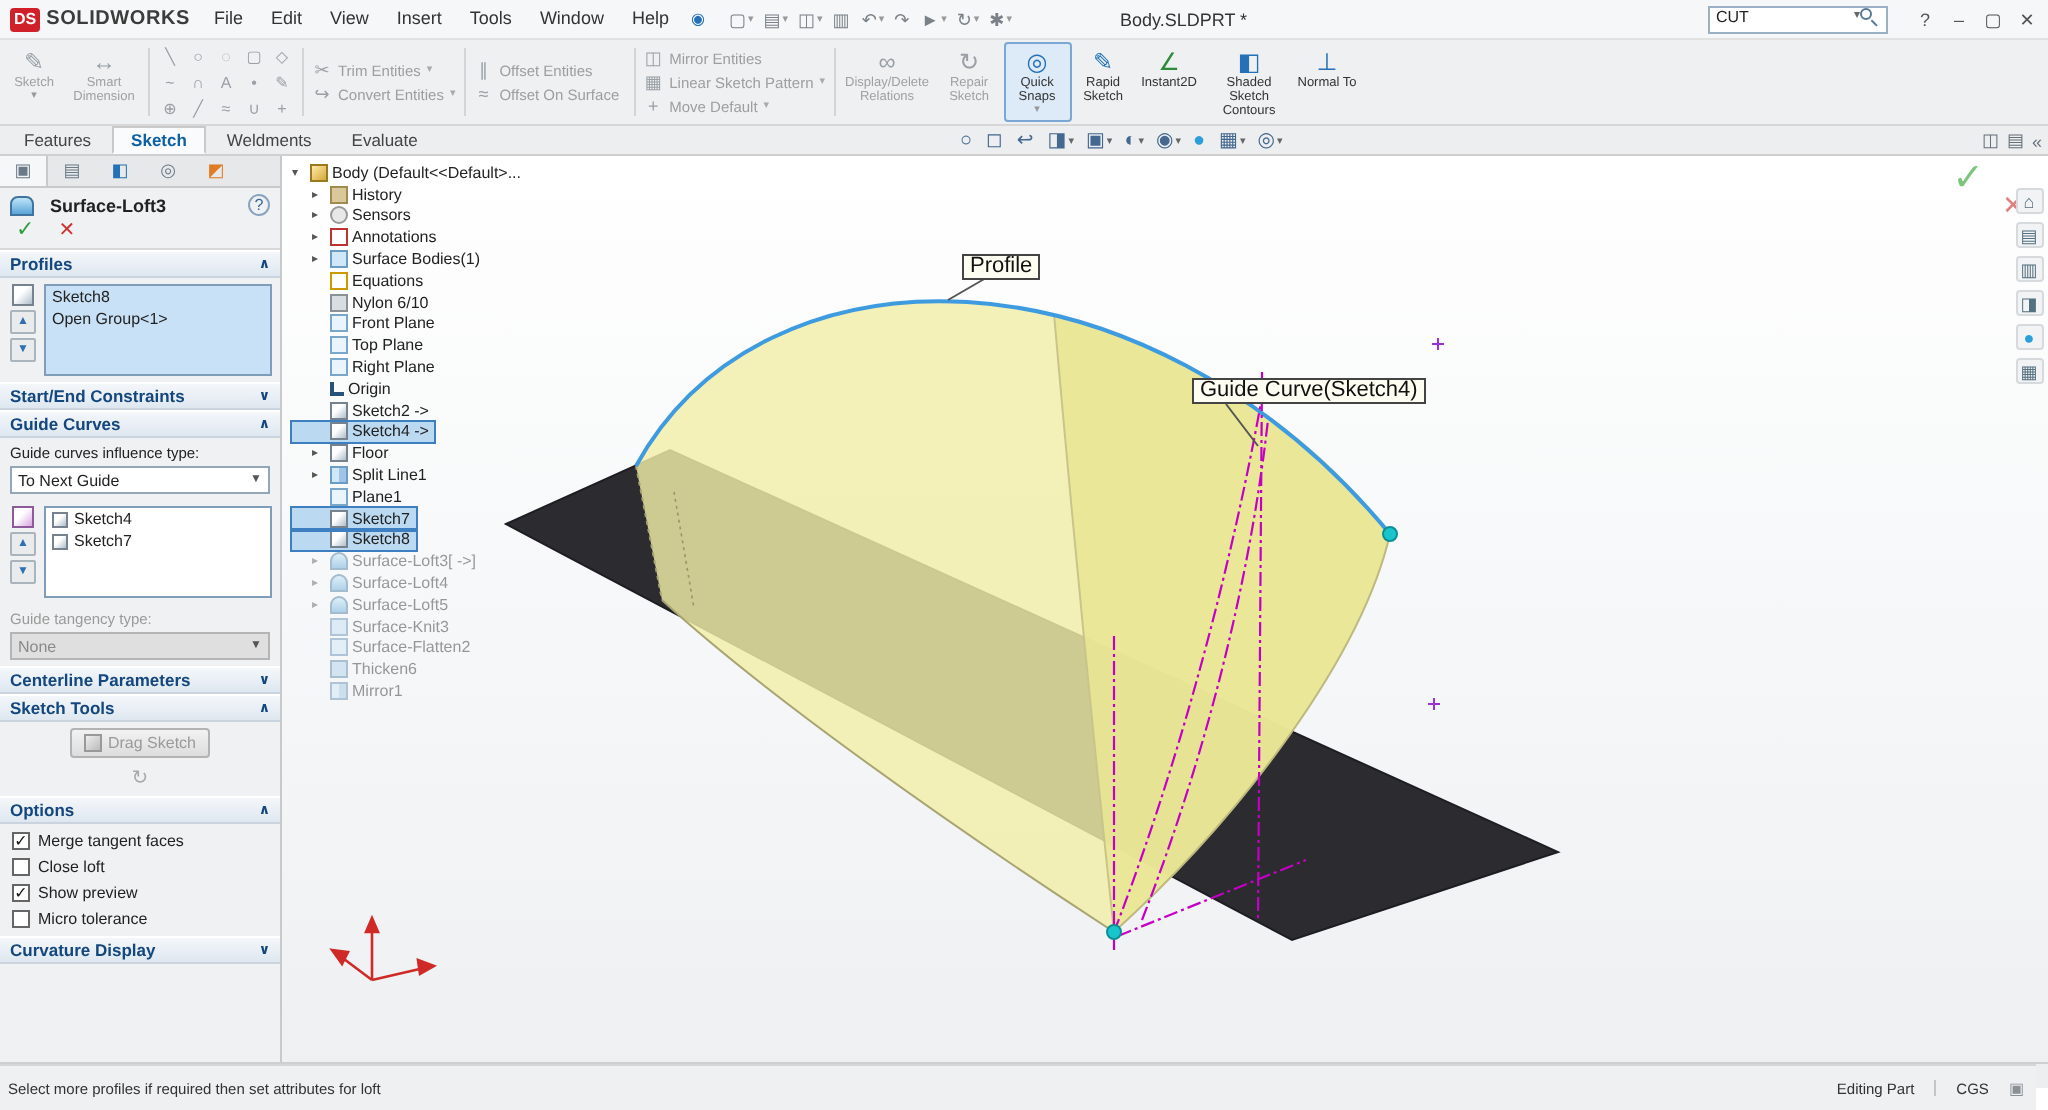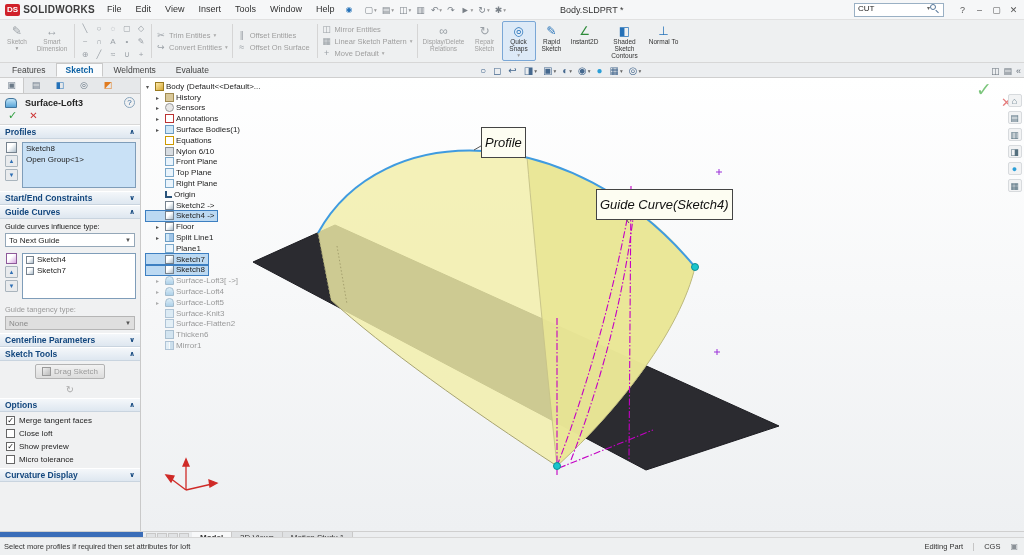--- a/index.html
+++ b/index.html
@@ -124,39 +124,39 @@
 .ic-plane .tic{background:#eaf4fc;border-color:#7aa7c9;}
 .ic-origin .tic{background:transparent;border:none;border-left:2px solid #28527a;border-bottom:2px solid #28527a;width:7px;height:7px;}
 .ic-sketch .tic{background:linear-gradient(135deg,#fff 40%,#aebecb);border-color:#76828e;}
 .ic-split .tic{background:linear-gradient(90deg,#cfe7f7 50%,#9fc4e8 50%);border-color:#6b9cc4;}
 .ic-loft .tic{background:linear-gradient(180deg,#bfe4f8,#58a3d6);border-color:#3f749b;border-radius:50% 50% 0 0;}
 .ic-knit .tic{background:#bcdcf0;border-color:#5b87ad;}
 .ic-flat .tic{background:#cde6f5;border-color:#5b87ad;}
 .ic-thick .tic{background:#a9cfe8;border-color:#4f7ea3;}
 .ic-mirror .tic{background:linear-gradient(90deg,#cde6f5 48%,#fff 48%,#fff 52%,#9cc4e0 52%);border-color:#5b87ad;}
 
-.callout{position:absolute;background:#fdfdf2;border:1px solid #444;font-size:13px;line-height:11px;padding:9px 3px;color:#111;z-index:6;white-space:nowrap;font-style:italic;}
+.callout{position:absolute;background:#fdfdf2;border:1px solid #444;font-size:11px;line-height:11px;padding:0 3px;color:#111;z-index:6;white-space:nowrap;}
 .co-profile{left:340px;top:49px;}
 .co-guide{left:455px;top:111px;}
 
 .confirm-ok{position:absolute;right:32px;top:0;color:#5cb85c;font-size:19px;font-weight:bold;opacity:.8;z-index:6;}
 .confirm-cancel{position:absolute;right:12px;top:17px;color:#e06666;font-size:13px;font-weight:bold;opacity:.85;z-index:6;}
 
 .tpstrip{position:absolute;right:1px;top:16px;width:17px;display:flex;flex-direction:column;gap:4px;align-items:center;z-index:6;}
 .tpbtn{width:14px;height:13px;text-align:center;font-size:9px;line-height:13px;color:#55707f;background:#f2f3f4;border:1px solid #d7dadd;border-radius:2px;}
 .tpbtn.ball{color:#2b9fd8;}
 
 
 .modeltabs{position:absolute;left:0;right:0;bottom:11px;height:13px;background:#eceef0;border-top:1px solid #cfcfcf;display:flex;align-items:center;}
 .mt-blue{width:143px;height:100%;background:#3a6db8;flex:none;}
 .mt-nav{display:flex;gap:1px;padding:0 3px;}
 .mt-nav .nv{width:10px;text-align:center;color:#666;font-size:7px;background:#e0e2e4;border:1px solid #c8c8c8;line-height:9px;}
 .mtab{padding:0 8px;font-size:8px;color:#333;border-right:1px solid #c8c8c8;line-height:12px;background:#dfe1e3;}
 .mtab.active{background:#f8f9fa;font-weight:bold;}
-.statusbar{position:absolute;left:0;right:0;bottom:0;height:18px;background:#eef0f1;border-top:1px solid #d6d6d6;display:flex;align-items:center;font-size:7.5px;color:#333;justify-content:flex-end;}
+.statusbar{position:absolute;left:0;right:6px;bottom:0;height:23px;background:#eef0f1;border-top:1px solid #d6d6d6;display:flex;align-items:center;font-size:7.5px;color:#333;justify-content:flex-end;}
 .sb-msg{padding-left:4px;}
 .sb-right{margin-left:auto;display:flex;align-items:center;gap:10px;padding-right:6px;}
 .sb-sep{width:1px;height:8px;background:#c5c5c5;}
 .sb-corner{color:#8a9096;font-size:8px;}
 </style>
 </head>
 <body>
 
 <div id="app">
 

